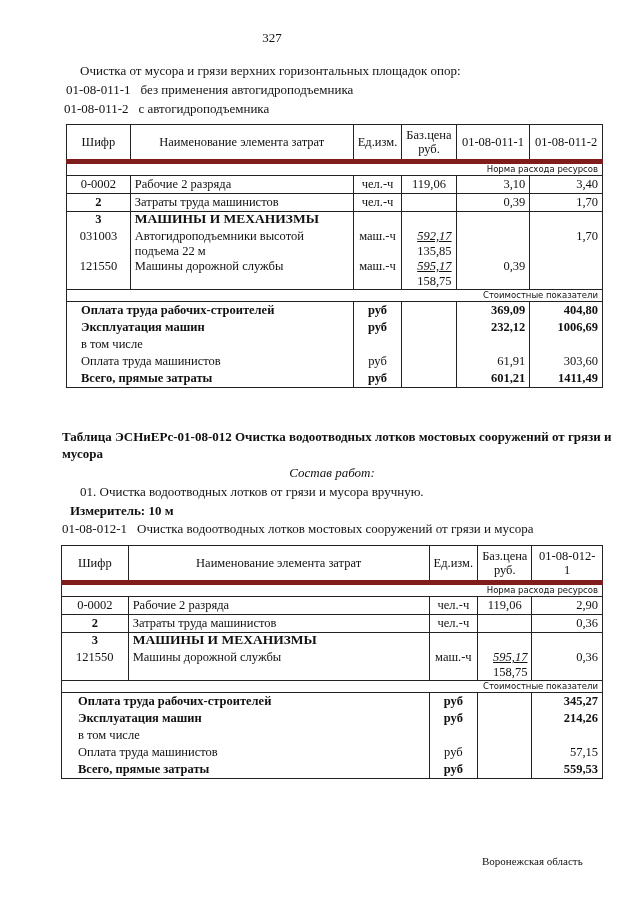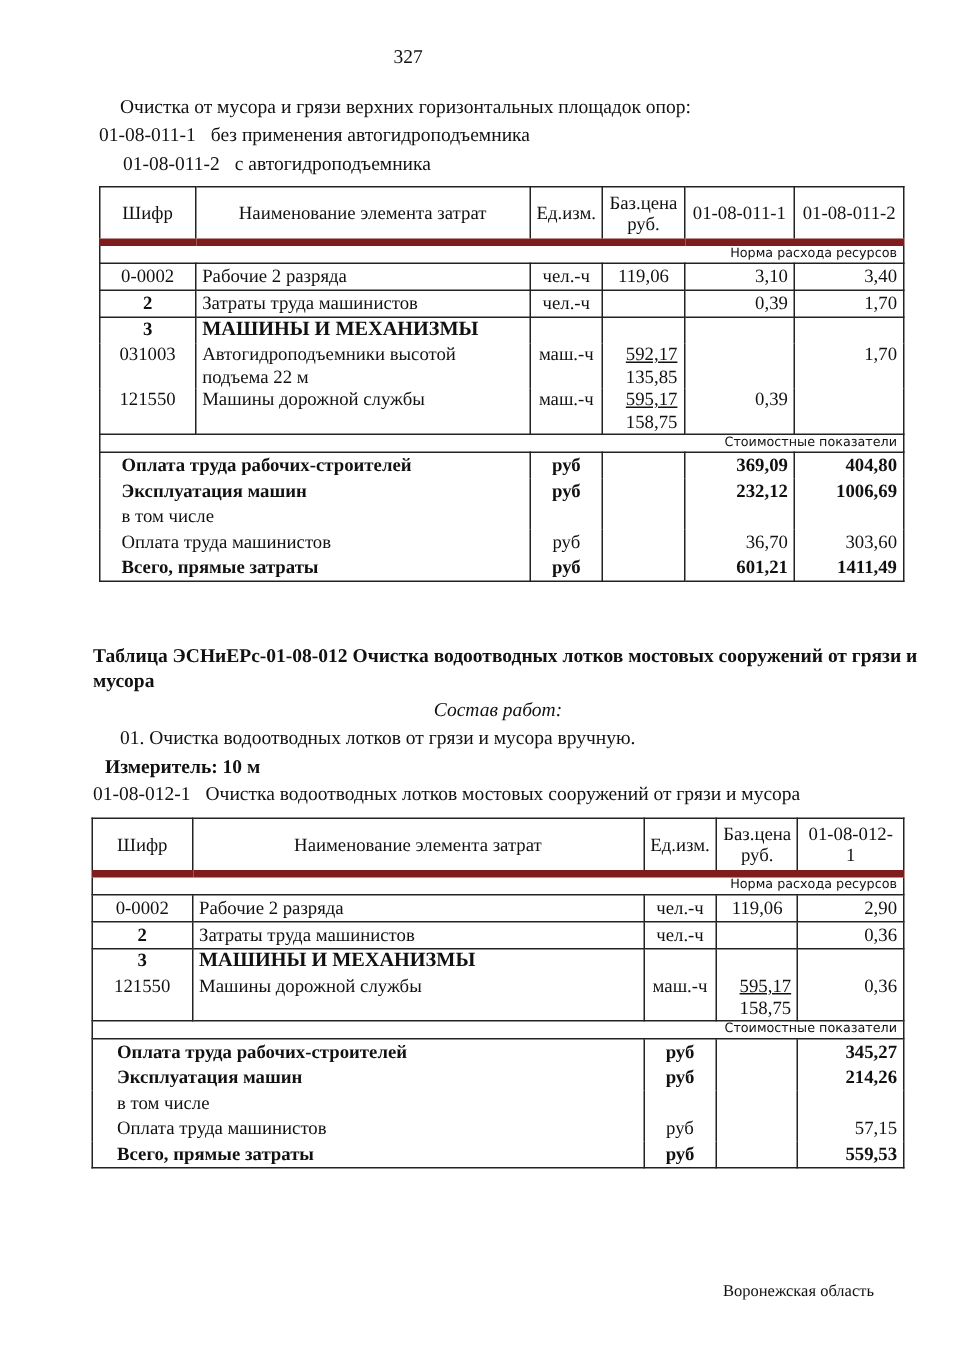--- a/index.html
+++ b/index.html
@@ -12,35 +12,35 @@
 
   table.est { position: absolute; border-collapse: collapse; font-size: 12.5px; }
   table.est td { border-left: 1px solid #222; border-right: 1px solid #222; padding: 0 4px; vertical-align: top; line-height: 15px; }
   table.est tr.hdr td { border-top: 1px solid #222; border-bottom: 5px solid #7f1d1d; text-align: center; vertical-align: middle; height: 34px; line-height: 14px; }
   table.est tr.band td { border-top: 1px solid #222; border-bottom: 1px solid #222; text-align: right; font-family: "DejaVu Sans", "Liberation Sans", sans-serif; font-size: 8.5px; height: 11px; line-height: 11px; padding-right: 4px; margin-left: 29px; }
   table.est tr.row td { border-bottom: 1px solid #222; height: 17px; line-height: 17px; }
   table.est tr.noline td { border-bottom: none; }
   .c { text-align: center; }
   .r { text-align: right; }
   .b { font-weight: bold; }
-  .u { text-decoration: underline; }
+  .u { text-decoration: underline; font-style: italic; }
   .h-caps { font-weight: bold; font-size: 13.5px; }
   .foot { left: 462px; top: 855px; font-size: 11px; margin-left: 20px; }
   .italic { font-style: italic; }
 </style>
 </head>
 <body>
 
 <div class="abs page-num">327</div>
 
 <div class="abs line" style="left:80px; top:63px;">Очистка от мусора и грязи верхних горизонтальных площадок опор:</div>
 <div class="abs line" style="left:66px; top:82px;">
   <span>01-08-011-1</span><span class="code-gap"></span><span>без применения автогидроподъемника</span>
 </div>
-<div class="abs line" style="left:82px; top:101px;text-align:center;">
+<div class="abs line" style="left:64px; top:101px;text-align:center;">
   <span>01-08-011-2</span><span class="code-gap"></span><span>с автогидроподъемника</span>
 </div>
 
 <table class="est" style="left:66px; top:124px; width:537px;">
   <colgroup>
     <col style="width:64px">
       <col style="width:224px">
       <col style="width:48px">
       <col style="width:54px">
       <col style="width:74px">
@@ -119,21 +119,21 @@
     <td colspan="2" style="padding-left:14px;">в том числе</td>
     <td class="c"></td>
     <td></td>
     <td class="r"></td>
     <td class="r"></td>
   </tr>
   <tr class="row noline">
     <td colspan="2" style="padding-left:14px;">Оплата труда машинистов</td>
     <td class="c">руб</td>
     <td></td>
-    <td class="r">36,70</td>
+    <td class="r">61,91</td>
     <td class="r">303,60</td>
   </tr>
   <tr class="row">
     <td colspan="2" class="b" style="padding-left:14px;">Всего, прямые затраты</td>
     <td class="c b">руб</td>
     <td></td>
     <td class="r b">601,21</td>
     <td class="r b">1411,49</td>
   </tr>
 </tbody>

